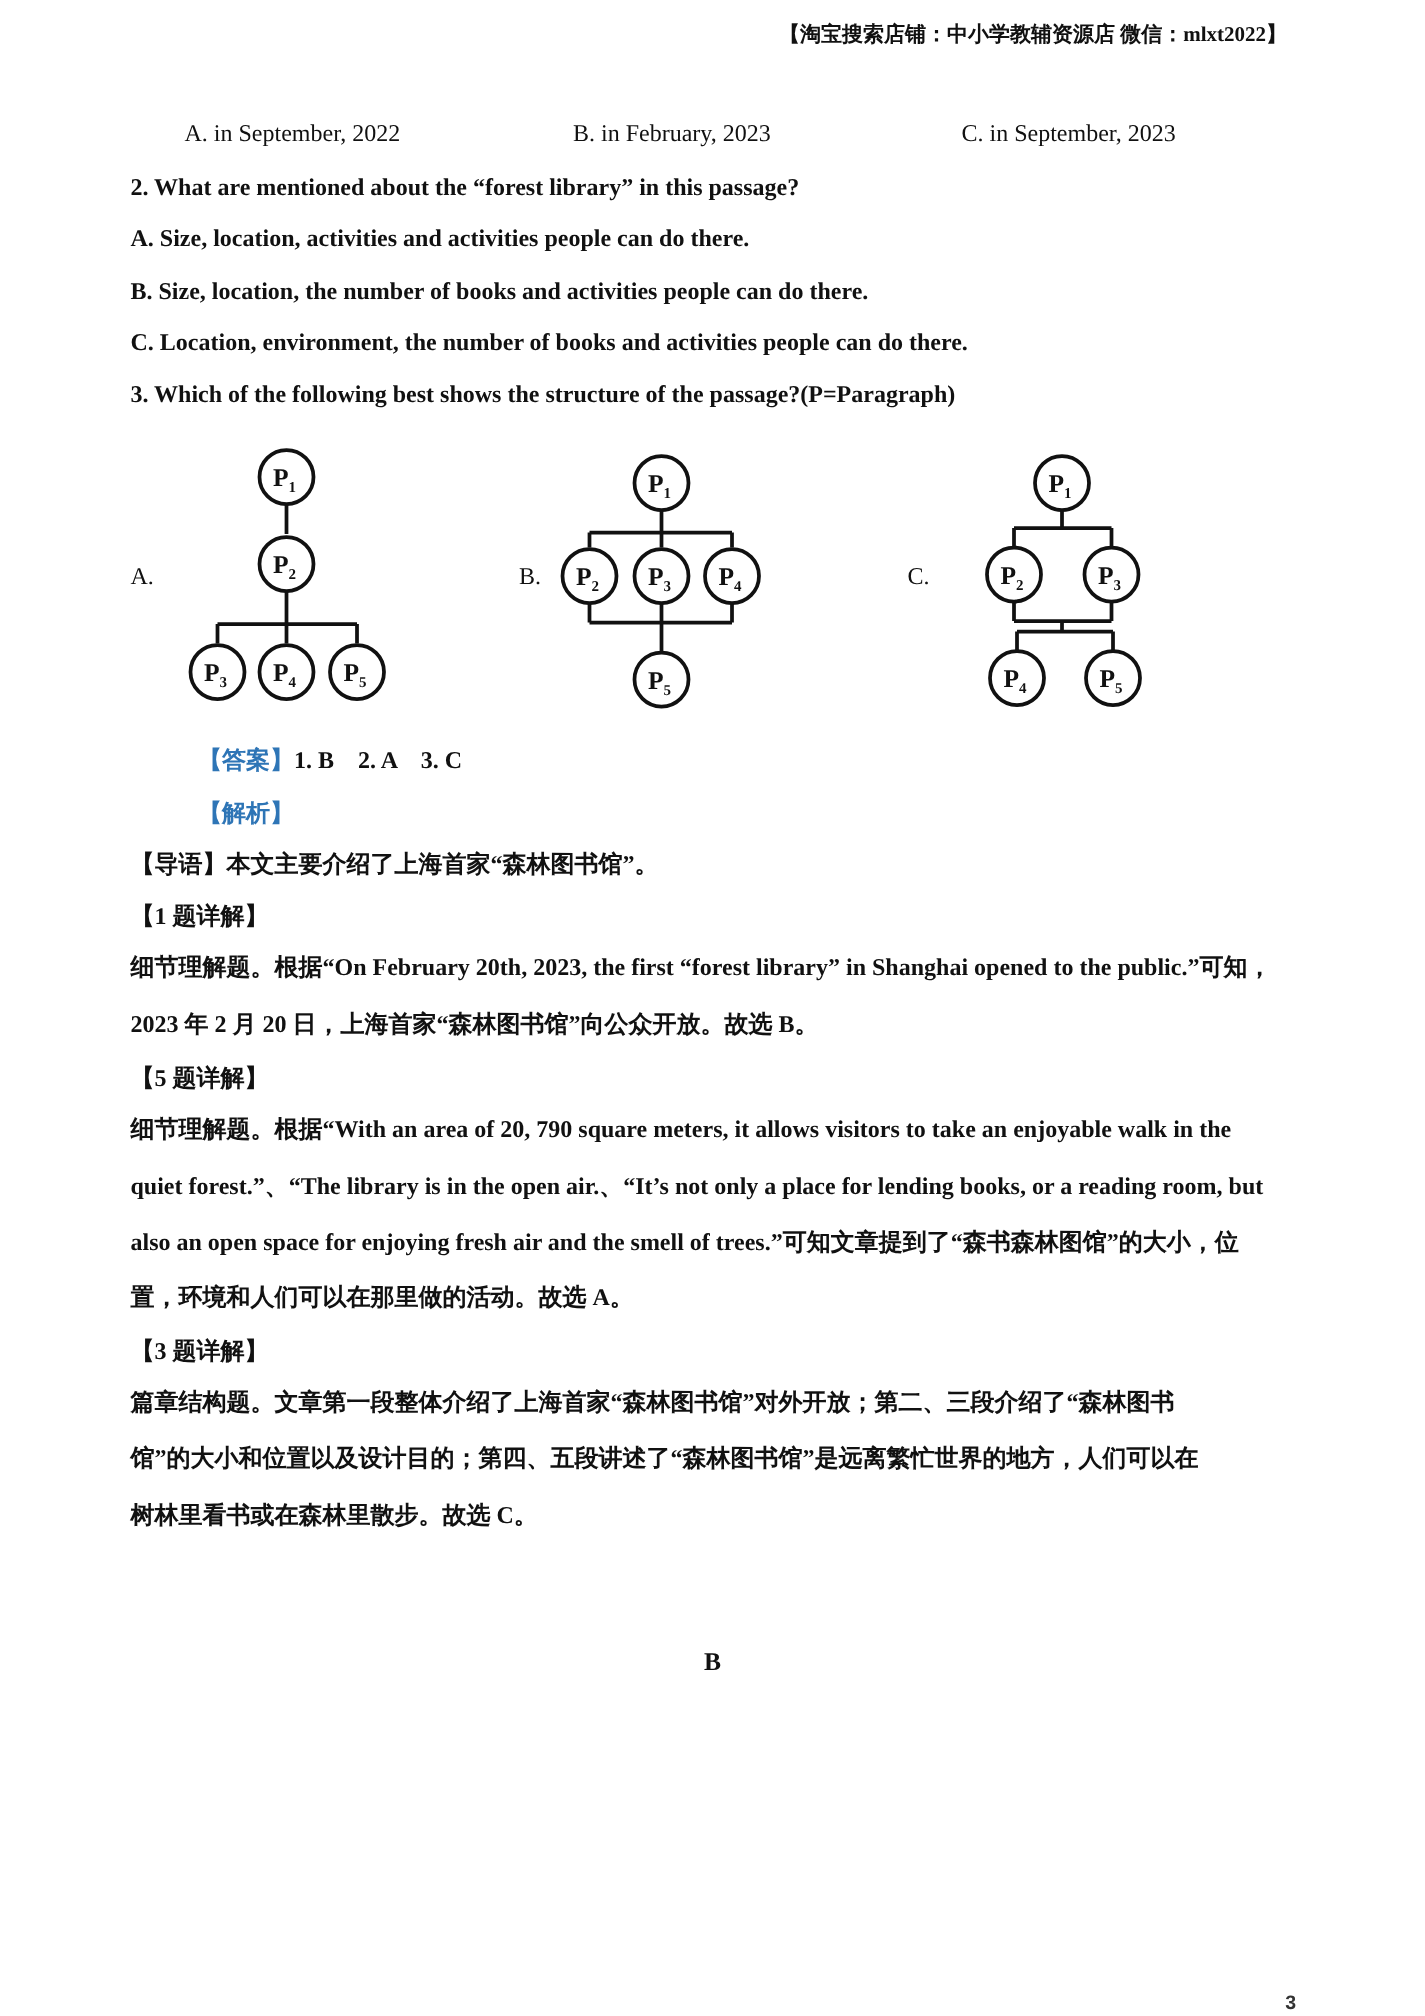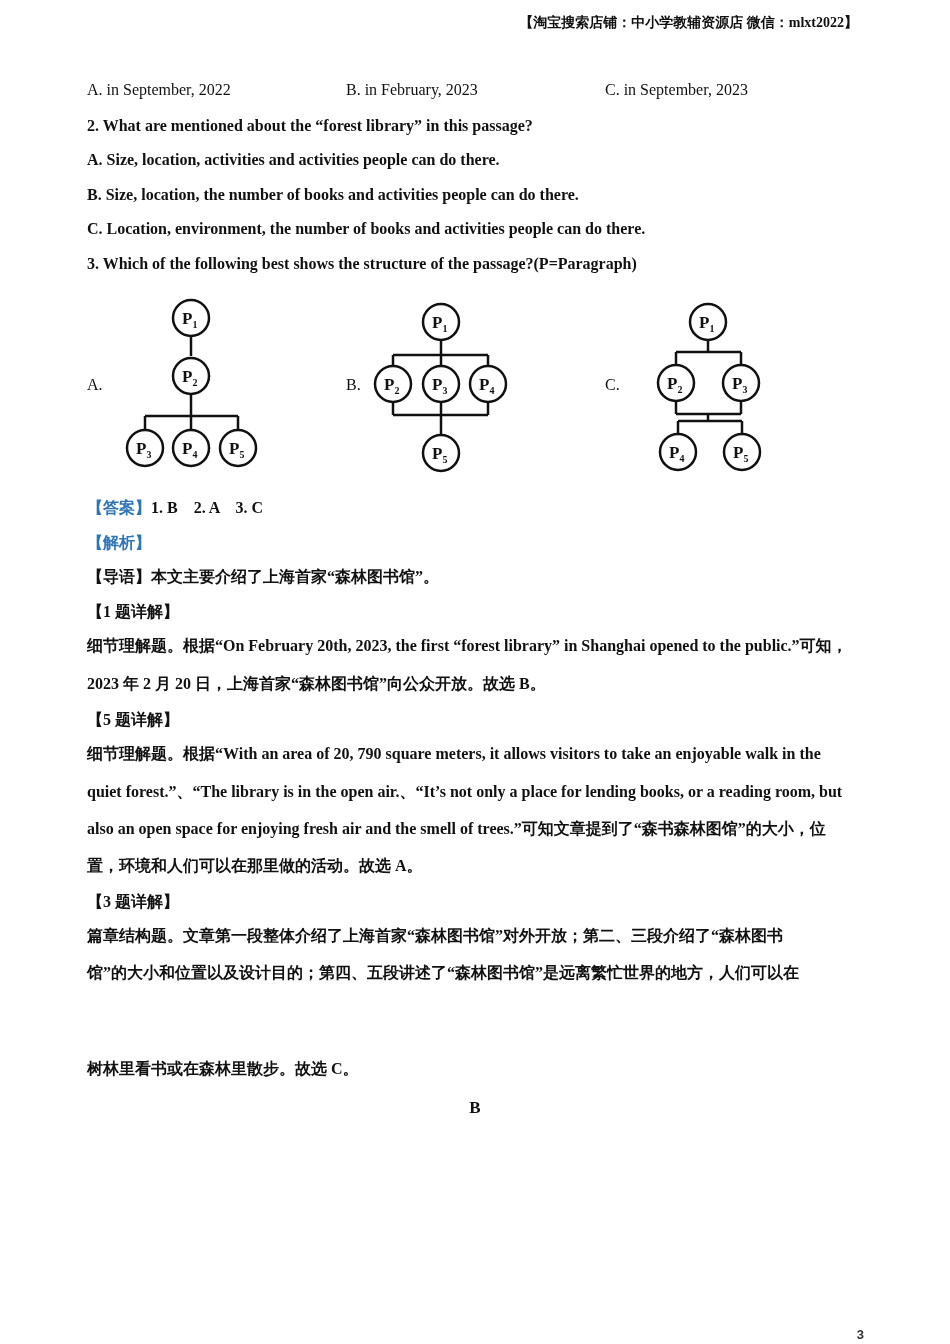--- a/index.html
+++ b/index.html
@@ -4,22 +4,22 @@
   <style>
     html, body { margin: 0; padding: 0; background: #ffffff; }
     body {
       width: 950px; height: 1344px; position: relative; overflow: hidden;
       font-family: "Liberation Serif", "DejaVu Serif", serif;
       color: #111111; font-size: 16px;
     }
     .abs { position: absolute; white-space: nowrap; font-weight: bold; }
     .header { top: 14px; right: 92px; font-size: 14px; }
     .line { left: 87px; line-height: 20px; text-align: center; }
-    .opt { position: absolute; top: 81px; font-size: 16px; }
-    .blue { color: #2e75b6; }
+    .opt { position: absolute; top: 81px; font-size: 16px; margin-left: 36px; }
+    .blue { color: #2e75b6; margin-left: 45px; }
     .diagram { position: absolute; }
     .diagram svg { display: block; }
     .diag-label { position: absolute; font-size: 16px; }
     .section-title { left: 0; width: 950px; text-align: center; top: 1098px; font-weight: bold; font-size: 17px; }
     .page-num { top: 1327px; right: 86px; font-size: 13px; font-family: "Liberation Sans", sans-serif; color: #333; }
     .node text { font-family: "Liberation Serif", serif; font-weight: bold; }
   </style>
 </head>
 <body>
 
@@ -141,17 +141,17 @@
 
 <div class="abs line" style="top:710px">【5 题详解】</div>
 <div class="abs line" style="top:744px">细节理解题。根据“With an area of 20, 790 square meters, it allows visitors to take an enjoyable walk in the</div>
 <div class="abs line" style="top:782px">quiet forest.”、“The library is in the open air.、“It’s not only a place for lending books, or a reading room, but</div>
 <div class="abs line" style="top:819px">also an open space for enjoying fresh air and the smell of trees.”可知文章提到了“森书森林图馆”的大小，位</div>
 <div class="abs line" style="top:856px">置，环境和人们可以在那里做的活动。故选 A。</div>
 
 <div class="abs line" style="top:892px">【3 题详解】</div>
 <div class="abs line" style="top:926px">篇章结构题。文章第一段整体介绍了上海首家“森林图书馆”对外开放；第二、三段介绍了“森林图书</div>
 <div class="abs line" style="top:963px">馆”的大小和位置以及设计目的；第四、五段讲述了“森林图书馆”是远离繁忙世界的地方，人们可以在</div>
-<div class="abs line" style="top:1059px">树林里看书或在森林里散步。故选 C。</div>
+<div class="abs line" style="top:1001px">树林里看书或在森林里散步。故选 C。</div>
 
 <div class="abs section-title">B</div>
 
 <div class="abs page-num">3</div>
 
 </body></html>

